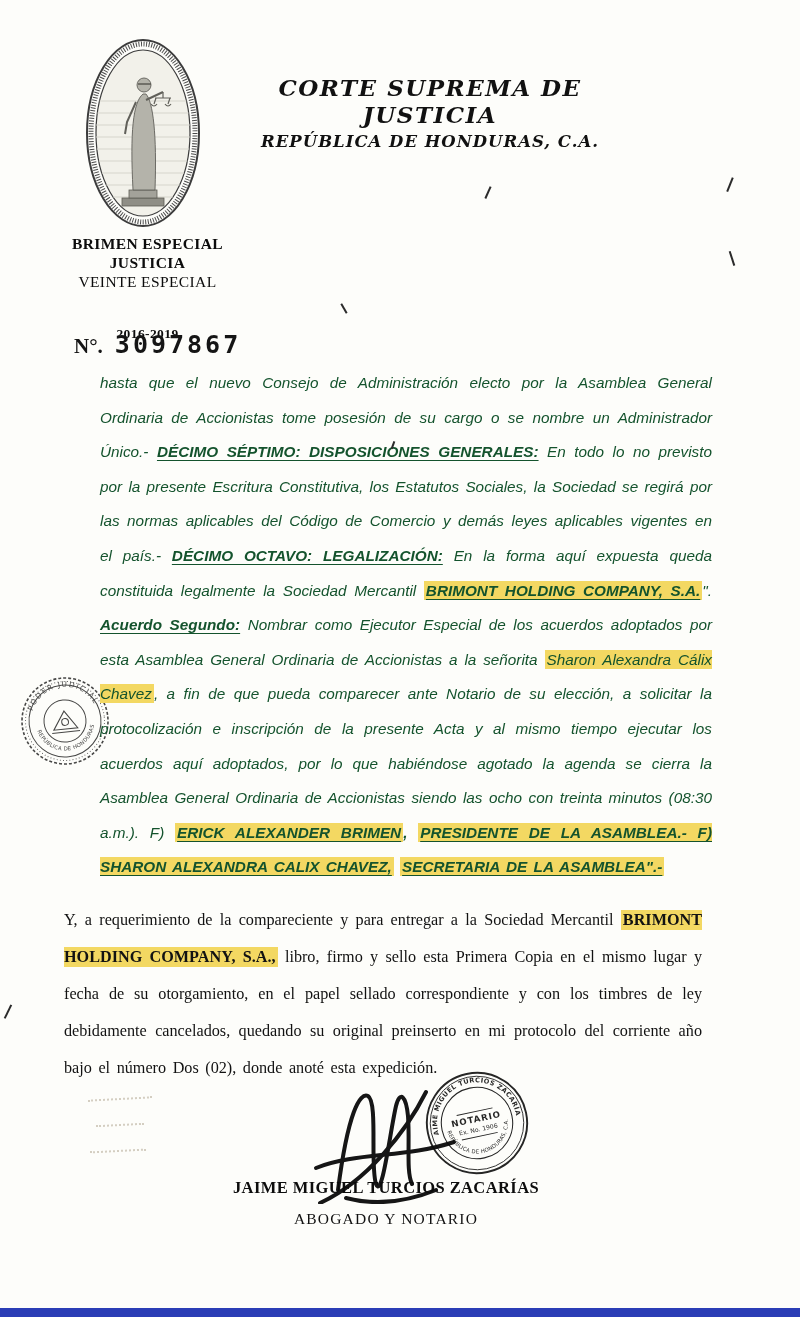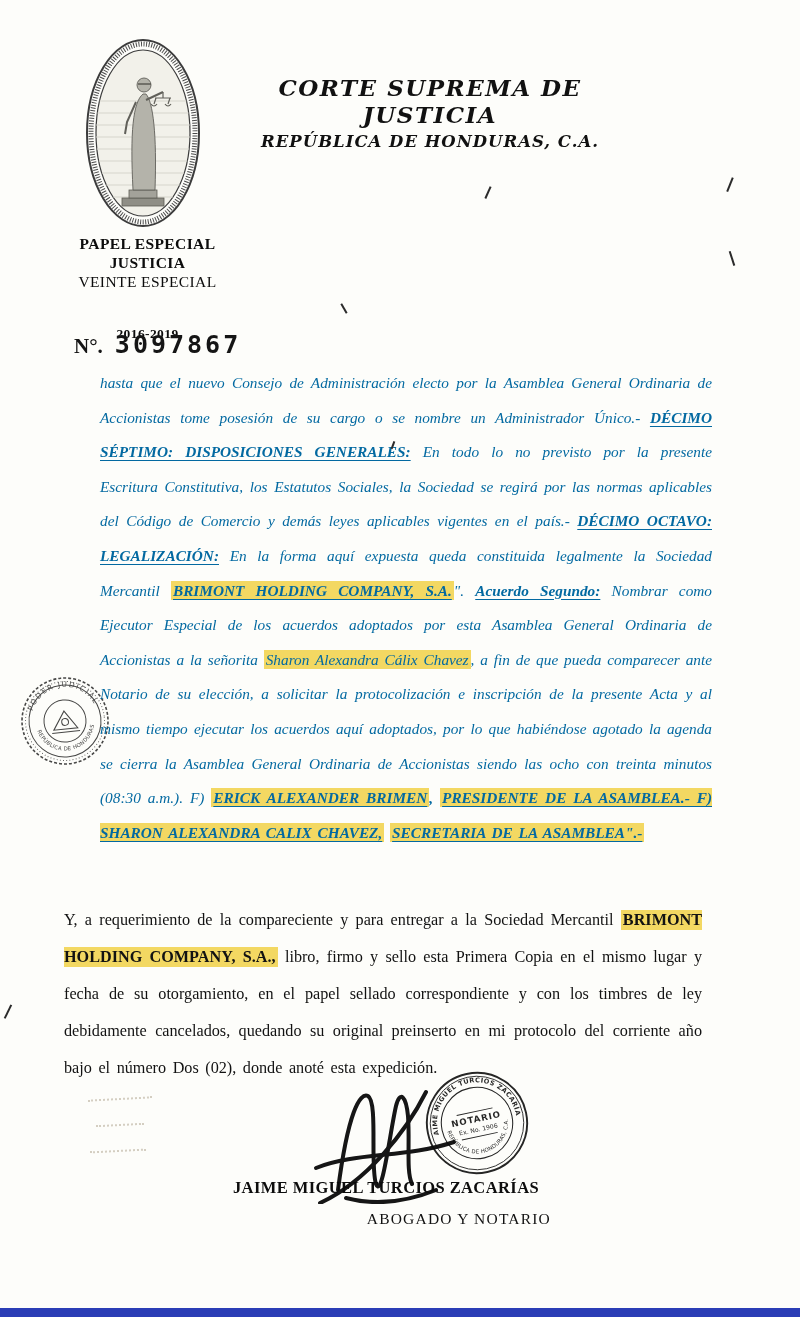--- a/index.html
+++ b/index.html
@@ -40,22 +40,22 @@
 
   
   .serial { position: absolute; left: 74px; top: 330px; display: flex; align-items: baseline; gap: 12px; }
   .serial-prefix { font-family: "Liberation Serif", serif; font-size: 21px; font-weight: bold; }
   .serial-number { font-family: "DejaVu Sans Mono", monospace; font-size: 25px; font-weight: bold; letter-spacing: 3px; text-align: right; }
 
   
   .para { position: absolute; text-align: justify; z-index: 2; }
   .para1 {
     left: 100px; top: 366px; width: 612px;
-    font-family: Liberation Serif, serif; font-style: italic;
-    font-size: 15.3px; line-height: 34.6px; word-spacing: 2px; color: #0369a1;
+    font-family: Liberation Sans, sans-serif; font-style: italic;
+    font-size: 15.3px; line-height: 34.6px; word-spacing: 2px; color: #14532d;
   }
   .para2 {
     left: 64px; top: 902px; width: 638px;
     font-family: "Liberation Serif", serif;
     font-size: 16.2px; line-height: 37px; word-spacing: 2.5px; color: #121212;
   }
   .b { font-weight: bold; }
   .u { text-decoration: underline; text-underline-offset: 3px; }
   .hl { background: var(--hl, #f3d862); padding: 1px 2px; }
 
@@ -65,21 +65,21 @@
   .signature { position: absolute; left: 286px; top: 1072px; width: 215px; height: 132px; z-index: 5; }
 
   .seal-text { font-family: "DejaVu Sans", sans-serif; }
 
   
   .sig-name {
     position: absolute; left: 221px; top: 1178px; width: 330px; text-align: center; z-index: 4;
     font-family: "Liberation Serif", serif; font-weight: bold; font-size: 16.5px; letter-spacing: .4px; color: #0d0d0d;
   }
   .sig-title {
-    position: absolute; left: 221px; top: 1210px; width: 330px; text-align: right;
+    position: absolute; left: 221px; top: 1210px; width: 330px; text-align: center;
     font-family: "Liberation Serif", serif; font-size: 15.5px; letter-spacing: 1.2px; color: #111;
   }
 
   
   .faint-marks { position: absolute; left: 88px; top: 1098px; width: 110px; height: 80px; opacity: .55; }
   .faint-row { border-top: 2px dotted #b3a894; width: 64px; margin-bottom: 24px; transform: rotate(-3deg); }
 
   
   .mark { position: absolute; width: 1.6px; background: #2b2b2b; z-index: 6; }
 
@@ -118,21 +118,21 @@
       <circle cx="60" cy="47" r="7" fill="#b4b3aa" stroke="#61605a" stroke-width="0.9"></circle>
       <line x1="54" y1="46" x2="67" y2="46" stroke="#55544e" stroke-width="1.4"></line>
       <path d="M62,62 L79,54" stroke="#61605a" stroke-width="2" fill="none"></path>
       <path d="M79,54 L79,60 M71,60 L87,60 M72,60 L70,66 M86,60 L84,66" stroke="#61605a" stroke-width="1.2" fill="none"></path>
       <path d="M67,66 Q70,70 73,66 M81,66 Q84,70 87,66" stroke="#61605a" stroke-width="1.2" fill="none"></path>
       <path d="M52,64 L43,84 L41,96" stroke="#61605a" stroke-width="2" fill="none"></path>
     </svg>
   </div>
 
   <div class="paper-info">
-    <div class="pi-line pi-bold">PAPEL ESPECIAL</div>
+    <div class="pi-line pi-bold">BRIMEN ESPECIAL</div>
     <div class="pi-line pi-bold">JUSTICIA</div>
     <div class="pi-line">VEINTE ESPECIAL</div>
     <div class="pi-line pi-years">2016-2019</div>
   </div>
 
   <div class="serial">
     <span class="serial-prefix">N°.</span>
     <span class="serial-number">3097867</span>
   </div>
 

